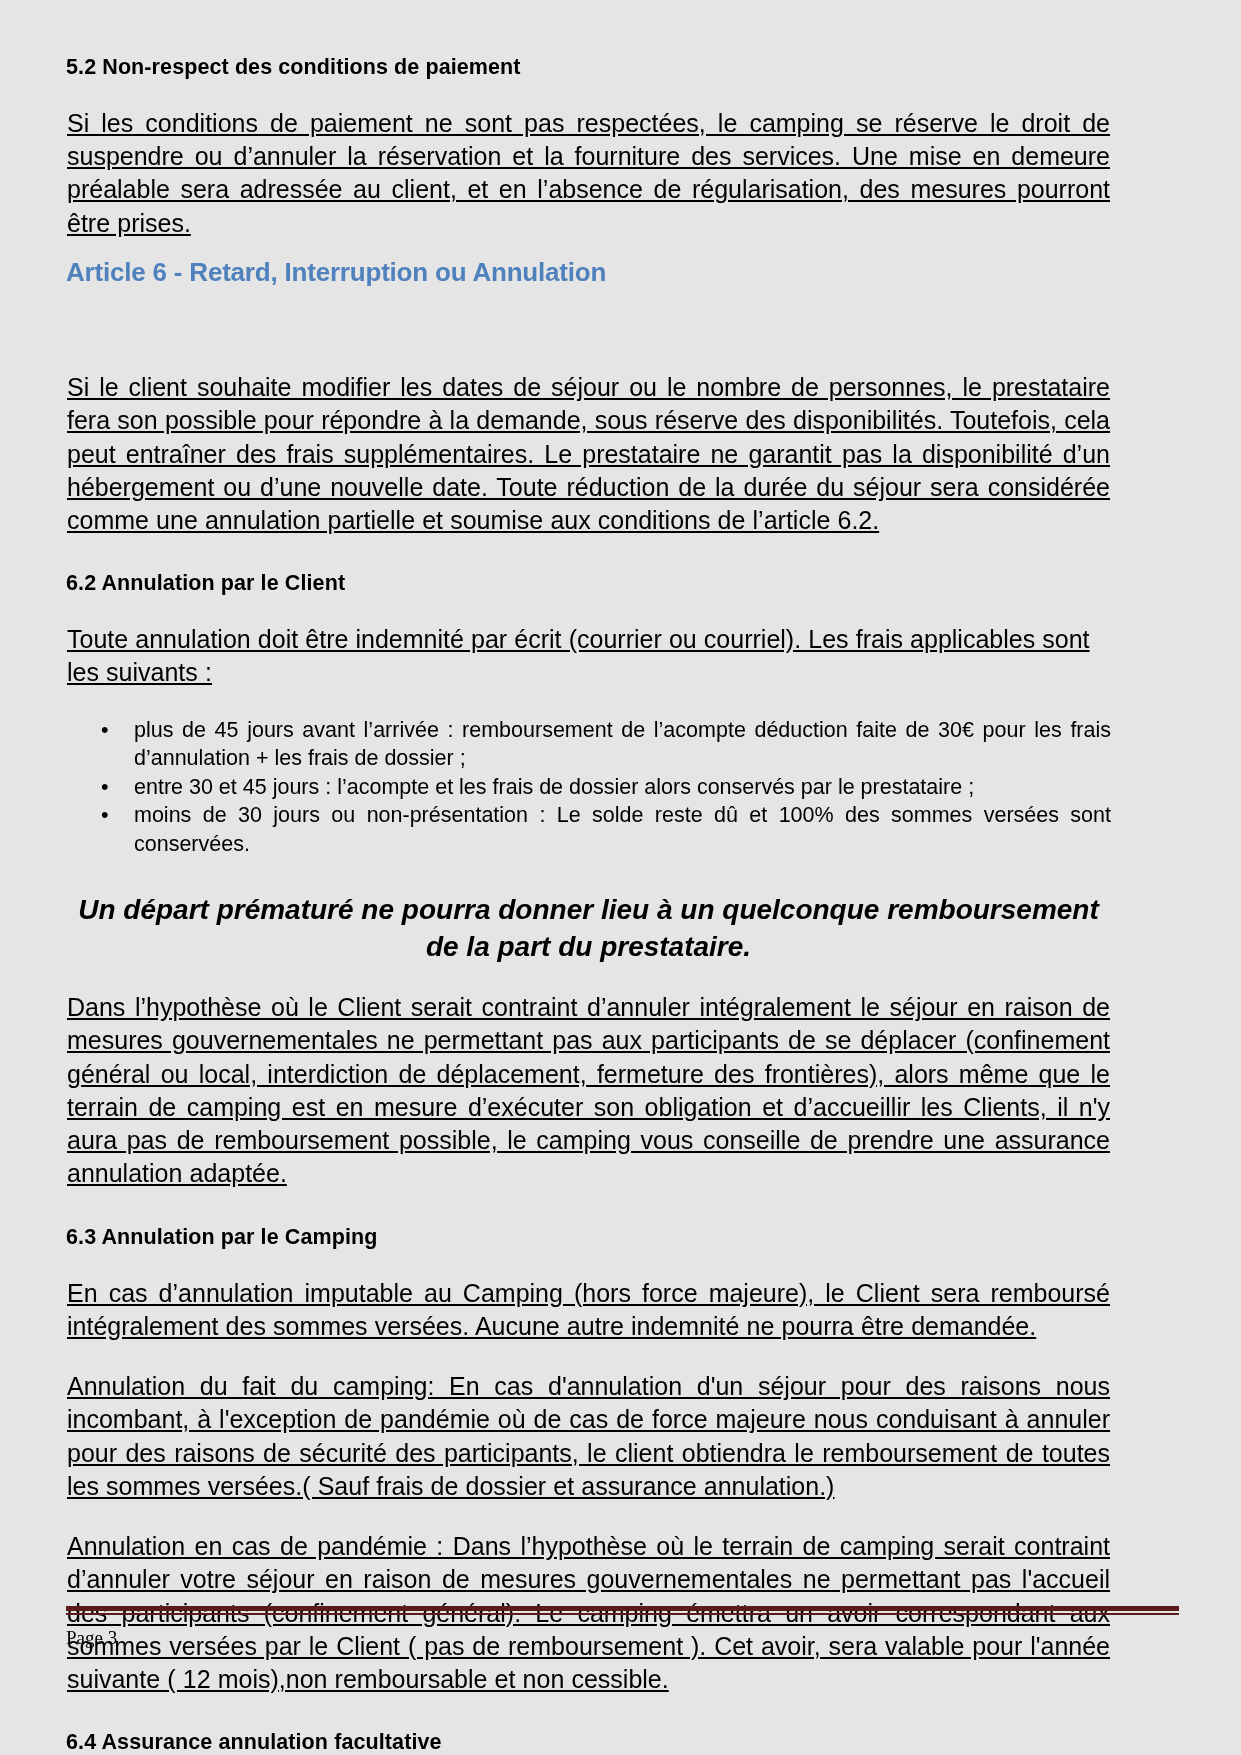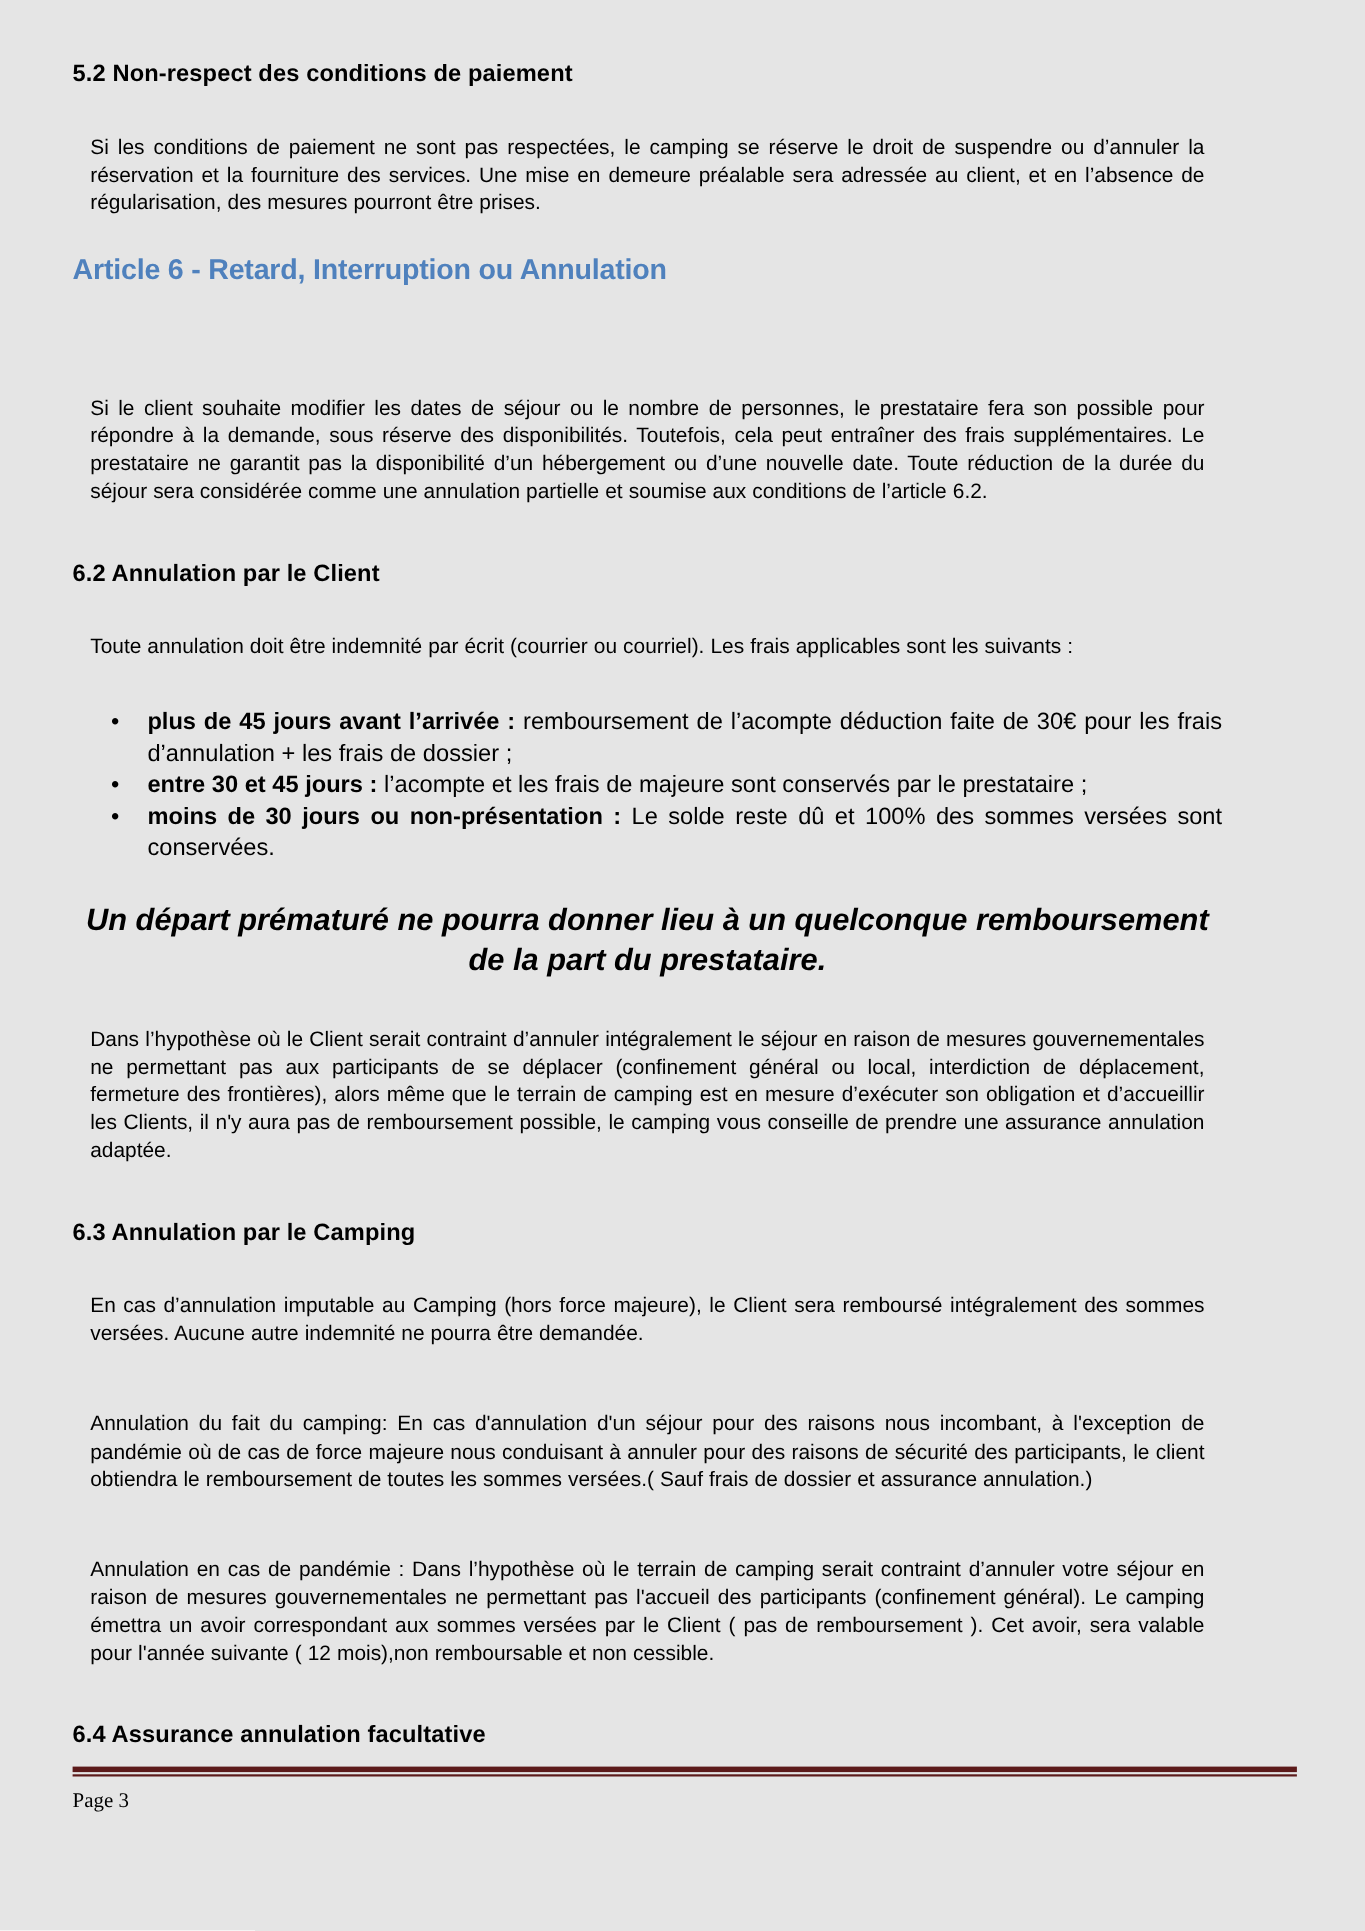--- a/index.html
+++ b/index.html
@@ -34,26 +34,27 @@
     margin: 0;
   }
   .h-article {
     font-size: 26px;
     font-weight: bold;
     line-height: 1.2;
     letter-spacing: -0.2px;
     margin: 0;
   }
   .para {
-    font-size: 19px;
+    font-size: 25px;
     line-height: 1.33;
     text-align: justify;
     text-justify: inter-word;
-    margin: 16px;
+    margin: 1px;
     word-spacing: 0.2px;
+    text-decoration: underline;
   }
   .para-left {
     text-align: left;
   }
   .centered-note {
     font-size: 28px;
     font-weight: bold;
     font-style: italic;
     line-height: 1.33;
     text-align: center;
@@ -73,21 +74,21 @@
     padding-left: 68px;
   }
   ul.bullets li .bullet-dot {
     position: absolute;
     left: 35px;
     top: 0;
     font-size: 21.5px;
     line-height: 1.33;
   }
   ul.bullets li b {
-    font-weight: bold;
+    font-weight: normal;
   }
   .gap-s  { height: 16px; }
   .gap-m  { height: 25px; }
   .gap-l  { height: 32px; }
 
   .footer {
     position: absolute;
     left: 66px;
     top: 1606px;
     width: 1113px;
@@ -131,21 +132,21 @@
     <p class="para para-left">Toute annulation doit être indemnité par écrit (courrier ou courriel). Les frais applicables sont les suivants :</p>
 
     <div class="gap-m"></div>
     <ul class="bullets">
       <li>
         <span class="bullet-dot">•</span>
         <b>plus de 45 jours avant l’arrivée :</b><span> remboursement de l’acompte déduction faite de 30€ pour les frais d’annulation + les frais de dossier ;</span>
       </li>
       <li>
         <span class="bullet-dot">•</span>
-        <b>entre 30 et 45 jours :</b><span> l’acompte et les frais de majeure sont conservés par le prestataire ;</span>
+        <b>entre 30 et 45 jours :</b><span> l’acompte et les frais de dossier alors conservés par le prestataire ;</span>
       </li>
       <li>
         <span class="bullet-dot">•</span>
         <b>moins de 30 jours ou non-présentation :</b><span> Le solde reste dû et 100% des sommes versées sont conservées.</span>
       </li>
     </ul>
 
     <div class="gap-l"></div>
     <p class="centered-note">Un départ prématuré ne pourra donner lieu à un quelconque remboursement de la part du prestataire.</p>
 

